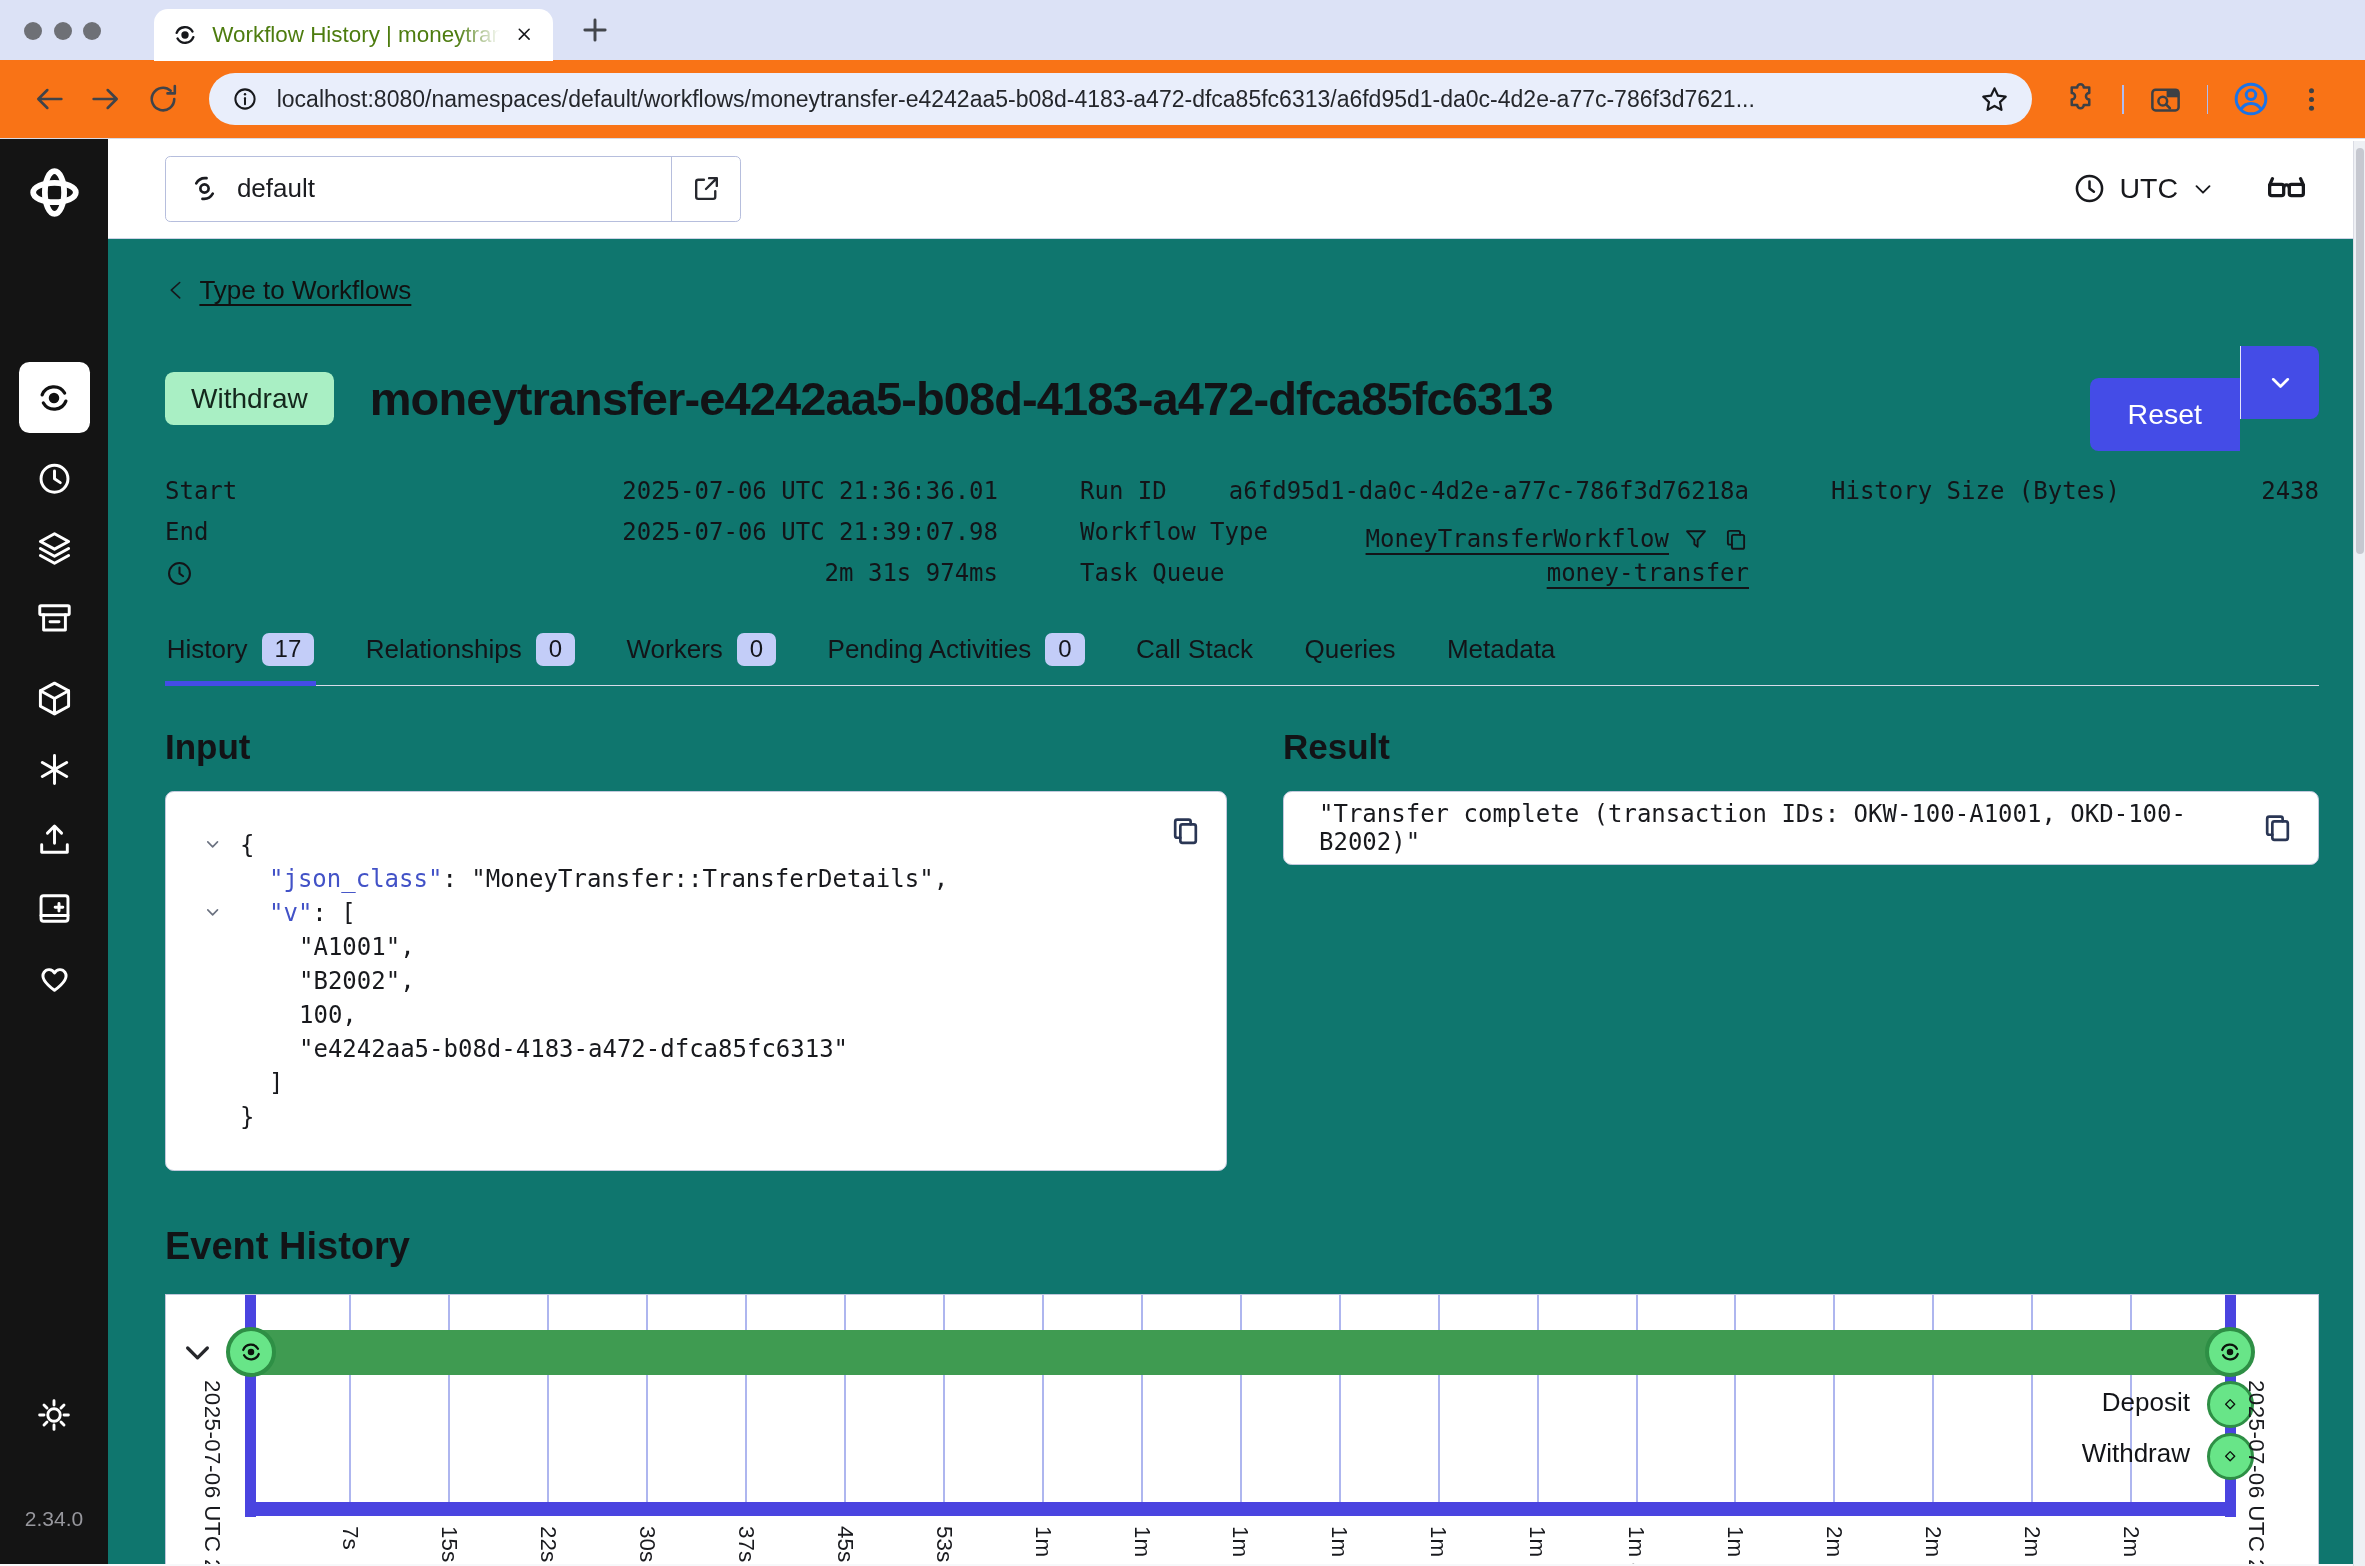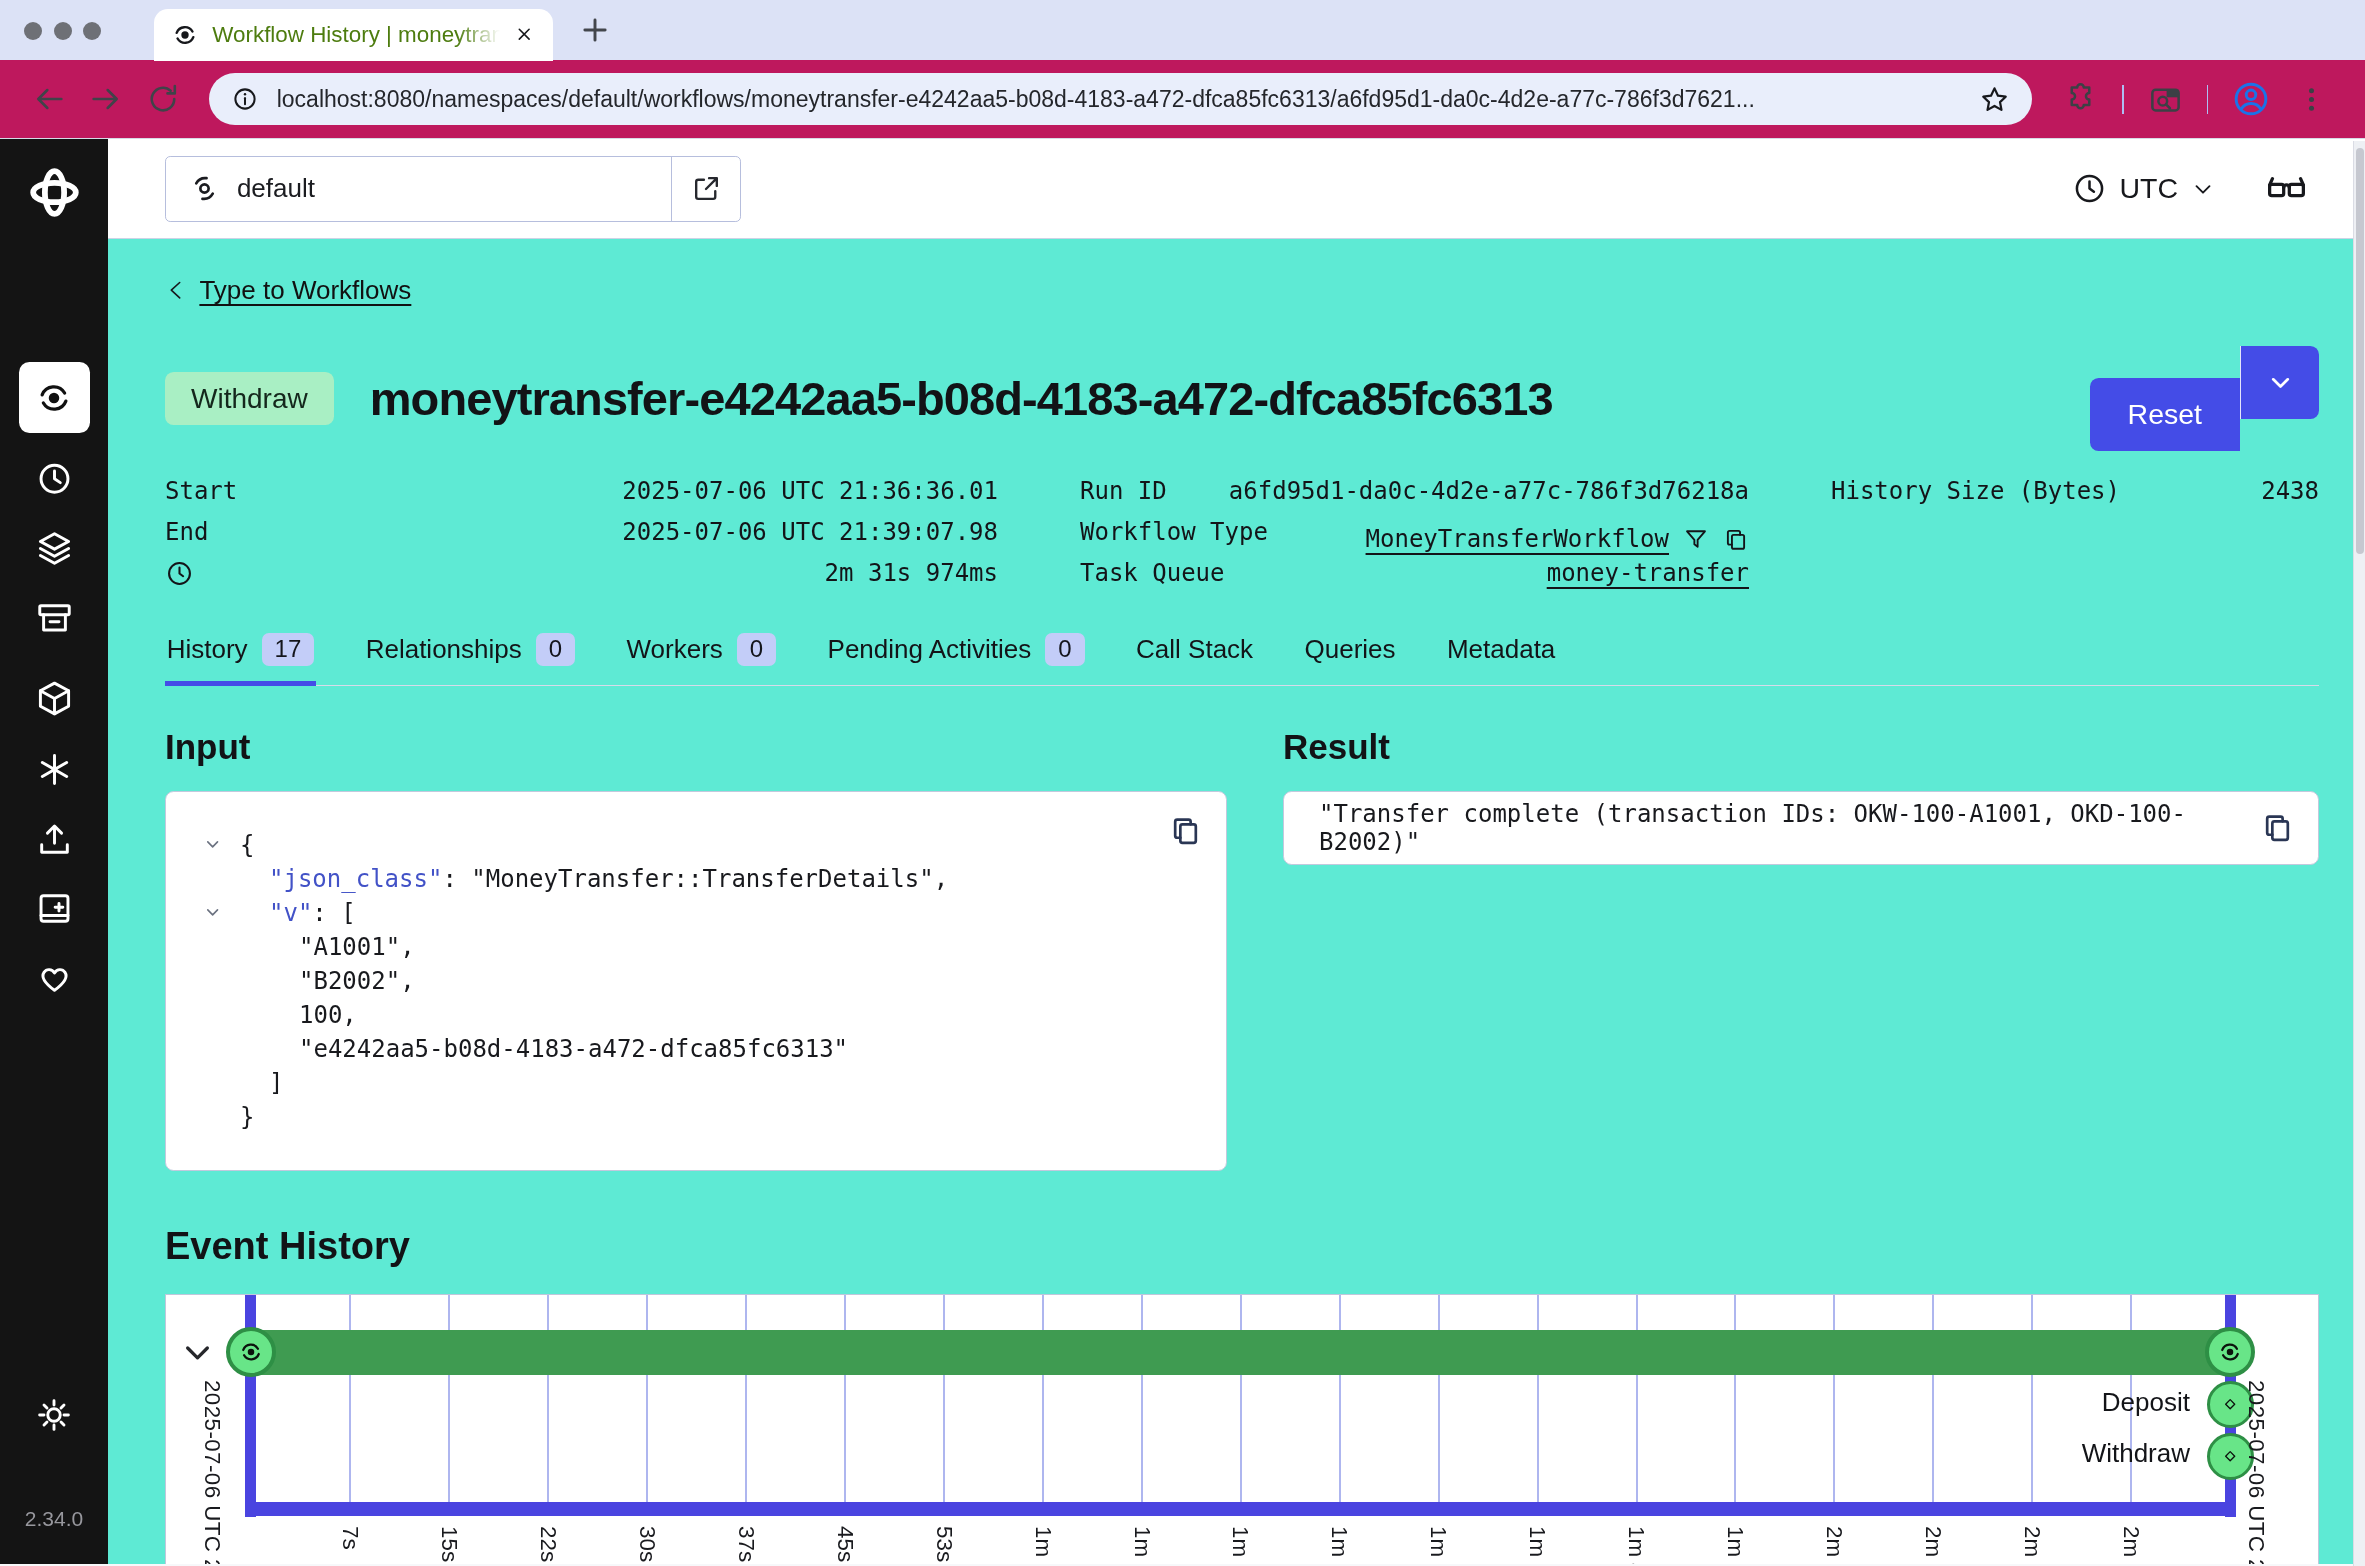--- a/index.html
+++ b/index.html
@@ -9,38 +9,38 @@
   .ic { stroke:currentColor; fill:none; stroke-width:2.3; stroke-linecap:round; stroke-linejoin:round; }
 
   
   .tabstrip { position:relative; height:60px; background:#dce2f6; }
   .dot { position:absolute; top:21.6px; width:18px; height:18px; border-radius:50%; background:#6e7076; }
   .tab { position:absolute; left:154px; top:8.6px; width:399px; height:52px; background:#fff;
          border-radius:14px 14px 0 0; display:flex; align-items:center; padding:0 17.3px; gap:13px; }
   .tab-title { font-size:22.4px; color:#4d7c0f; white-space:nowrap; overflow:hidden; flex:1;
                -webkit-mask-image:linear-gradient(90deg,#000 85%,transparent); mask-image:linear-gradient(90deg,#000 85%,transparent); }
   .newtab { position:absolute; left:577px; top:12px; color:#43464c; }
-  .toolbar { height:79px; background:#be185d; display:flex; align-items:center; padding:0 26px; gap:12px;
+  .toolbar { height:79px; background:#f97316; display:flex; align-items:center; padding:0 26px; gap:12px;
              border-bottom:0.9px solid #d7dae6; }
   .navbtn { width:45px; height:45px; display:flex; align-items:center; justify-content:center; color:#404349; }
   .urlbar { flex:1; height:52px; margin-left:12px; background:#e9eefb; border-radius:26px;
             display:flex; align-items:center; padding:0 22.4px; gap:17.3px; max-width:1823px; }
   .urltext { flex:1; font-size:23px; color:#24262b; white-space:nowrap; overflow:hidden; }
   .chrome-right { display:flex; align-items:center; gap:24px; margin-left:19px; color:#3c4045; }
   .vsep { width:1.7px; height:29px; background:#aebdf3; }
 
   
   .app { position:relative; display:flex; height:1425px; }
   .sidebar { position:relative; width:108px; background:#141414; flex:none; color:#fff; }
   .snav { position:absolute; left:0; width:108px; display:flex; justify-content:center; }
   .tile { width:71px; height:71px; background:#fff; border-radius:10.4px; color:#111;
           display:flex; align-items:center; justify-content:center; }
   .version { position:absolute; top:1368px; width:108px; text-align:center; font-size:21px; color:#97979d; }
 
-  .main { position:relative; flex:1; background:#5eead4; overflow:hidden; }
+  .main { position:relative; flex:1; background:#0f766e; overflow:hidden; }
   .appheader { height:100px; background:#fff; border-bottom:1.7px solid #ccd3e6;
                display:flex; align-items:center; padding:0 57px; }
   .ns-box { display:flex; height:66px; border:1.7px solid #b6bedd; border-radius:5.2px; background:#fff; align-items:stretch; }
   .ns-main { display:flex; gap:15.5px; align-items:center; padding:0 22.4px; width:505px; font-size:26px; color:#1b1c20; }
   .ns-ext { width:69px; border-left:1.7px solid #b6bedd; display:flex; align-items:center; justify-content:center; color:#26282e; }
   .hdr-right { margin-left:auto; display:flex; align-items:center; gap:48px; color:#17181c; }
   .utc { display:flex; align-items:center; gap:12px; font-size:28.5px; }
 
   .content { padding:0 47px 0 57px; }
   .backrow { margin-top:36px; display:flex; align-items:center; gap:12px; font-size:26px; }

